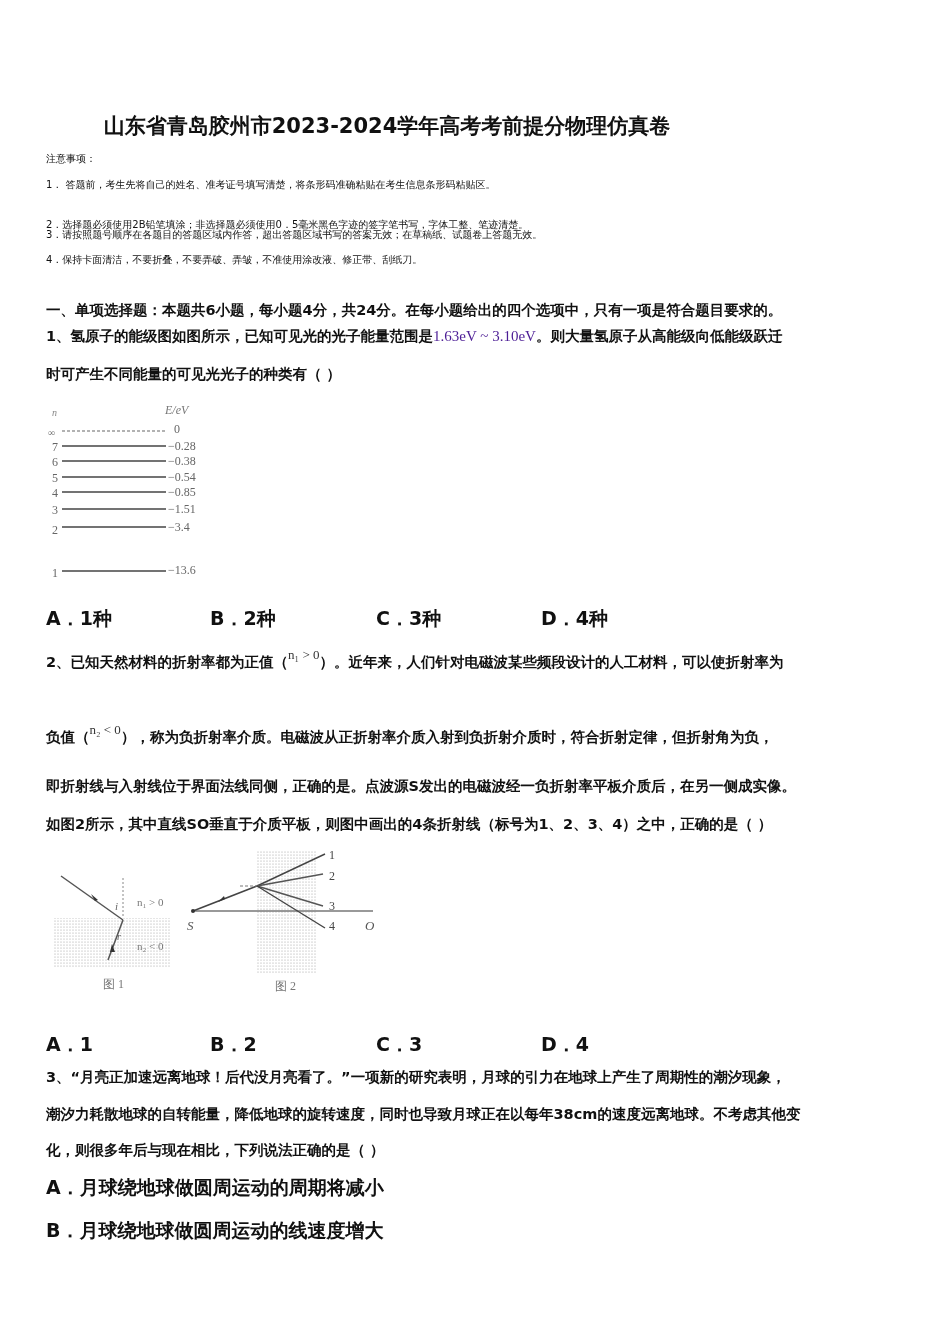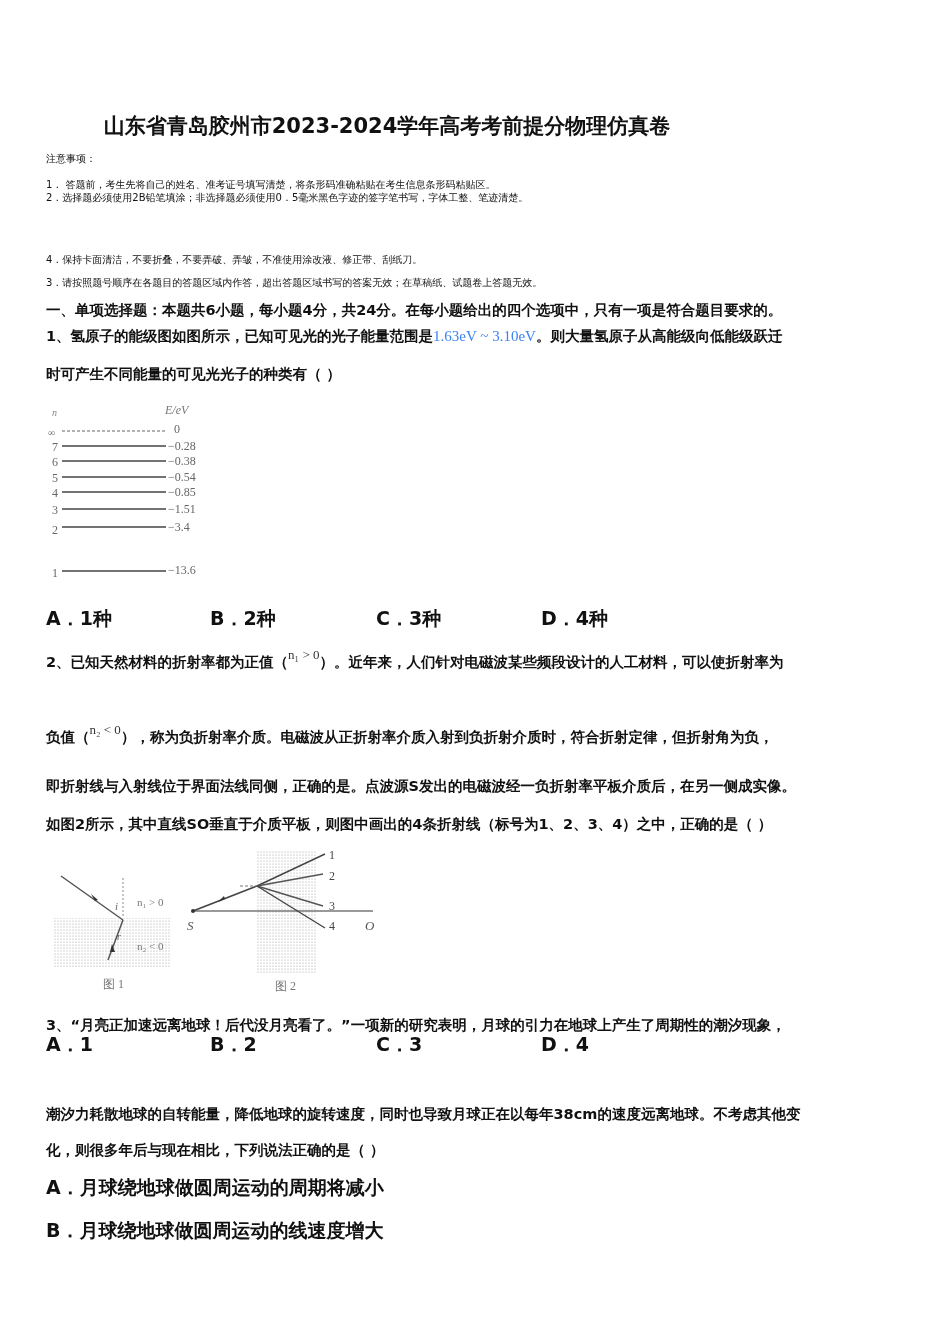--- a/index.html
+++ b/index.html
@@ -2,35 +2,35 @@
 <html><head>
 <meta charset="utf-8">
 <style>
   html, body { margin: 0; padding: 0; background: #ffffff; }
   body { width: 950px; height: 1344px; position: relative; overflow: hidden;
          font-family: "DejaVu Sans", "Liberation Sans", sans-serif; color: #111; }
   .abs { position: absolute; white-space: nowrap; }
   .title { top: 112px; left: 0; width: 774px; text-align: center; font-size: 21px; font-weight: bold; letter-spacing: 0px; }
   .line { font-size: 14.5px; font-weight: bold; left: 46px; }
   .note { font-size: 10px; font-weight: normal; }
-  .math { font-family: "Liberation Serif", "DejaVu Serif", serif; font-weight: normal; color: #3b82f6; font-size: 15px; }
+  .math { font-family: "Liberation Serif", "DejaVu Serif", serif; font-weight: normal; color: #4c1d95; font-size: 15px; }
   .mathsmall { font-family: "Liberation Serif", "DejaVu Serif", serif; font-weight: normal; color: #333; font-size: 13px; position: relative; top: -8px; }
   .opt { font-size: 19px; font-weight: bold; }
   svg text { font-family: "Liberation Serif", "DejaVu Serif", serif; }
 </style>
 </head>
 <body>
 
 <div class="abs title">山东省青岛胶州市2023-2024学年高考考前提分物理仿真卷</div>
 
 <div>
   <div class="abs line note" style="top:152px;">注意事项：</div>
   <div class="abs line note" style="top:178px;">1．  答题前，考生先将自己的姓名、准考证号填写清楚，将条形码准确粘贴在考生信息条形码粘贴区。</div>
-  <div class="abs line note" style="top:191px;">2．选择题必须使用2B铅笔填涂；非选择题必须使用0．5毫米黑色字迹的签字笔书写，字体工整、笔迹清楚。</div>
-  <div class="abs line note" style="top:228px;margin-top:48px;">3．请按照题号顺序在各题目的答题区域内作答，超出答题区域书写的答案无效；在草稿纸、试题卷上答题无效。</div>
+  <div class="abs line note" style="top:218px;">2．选择题必须使用2B铅笔填涂；非选择题必须使用0．5毫米黑色字迹的签字笔书写，字体工整、笔迹清楚。</div>
+  <div class="abs line note" style="top:228px;">3．请按照题号顺序在各题目的答题区域内作答，超出答题区域书写的答案无效；在草稿纸、试题卷上答题无效。</div>
   <div class="abs line note" style="top:253px;">4．保持卡面清洁，不要折叠，不要弄破、弄皱，不准使用涂改液、修正带、刮纸刀。</div>
 </div>
 
 <div class="abs line" style="top:301px;">一、单项选择题：本题共6小题，每小题4分，共24分。在每小题给出的四个选项中，只有一项是符合题目要求的。</div>
 
 <div>
   <div class="abs line" style="top:327px;">
     <span>1、氢原子的能级图如图所示，已知可见光的光子能量范围是</span><span class="math">1.63eV ~ 3.10eV</span><span>。则大量氢原子从高能级向低能级跃迁</span>
   </div>
   <div class="abs line" style="top:365px;">时可产生不同能量的可见光光子的种类有（      ）</div>
@@ -127,18 +127,18 @@
     <text x="90" y="142" font-size="12" fill="#777">图 2</text>
   </svg>
 
   <div class="abs opt" style="top:1032px; left:46px;">A．1</div>
   <div class="abs opt" style="top:1032px; left:210px;">B．2</div>
   <div class="abs opt" style="top:1032px; left:376px;">C．3</div>
   <div class="abs opt" style="top:1032px; left:541px;">D．4</div>
 </div>
 
 <div>
-  <div class="abs line" style="top:1016px;text-align:center;">3、“月亮正加速远离地球！后代没月亮看了。”一项新的研究表明，月球的引力在地球上产生了周期性的潮汐现象，</div>
+  <div class="abs line" style="top:1068px;text-align:center;">3、“月亮正加速远离地球！后代没月亮看了。”一项新的研究表明，月球的引力在地球上产生了周期性的潮汐现象，</div>
   <div class="abs line" style="top:1105px;">潮汐力耗散地球的自转能量，降低地球的旋转速度，同时也导致月球正在以每年38cm的速度远离地球。不考虑其他变</div>
   <div class="abs line" style="top:1141px;">化，则很多年后与现在相比，下列说法正确的是（      ）</div>
   <div class="abs opt" style="top:1175px; left:46px;">A．月球绕地球做圆周运动的周期将减小</div>
   <div class="abs opt" style="top:1210px; left:46px;margin-top:8px;">B．月球绕地球做圆周运动的线速度增大</div>
 </div>
 
 </body></html>

